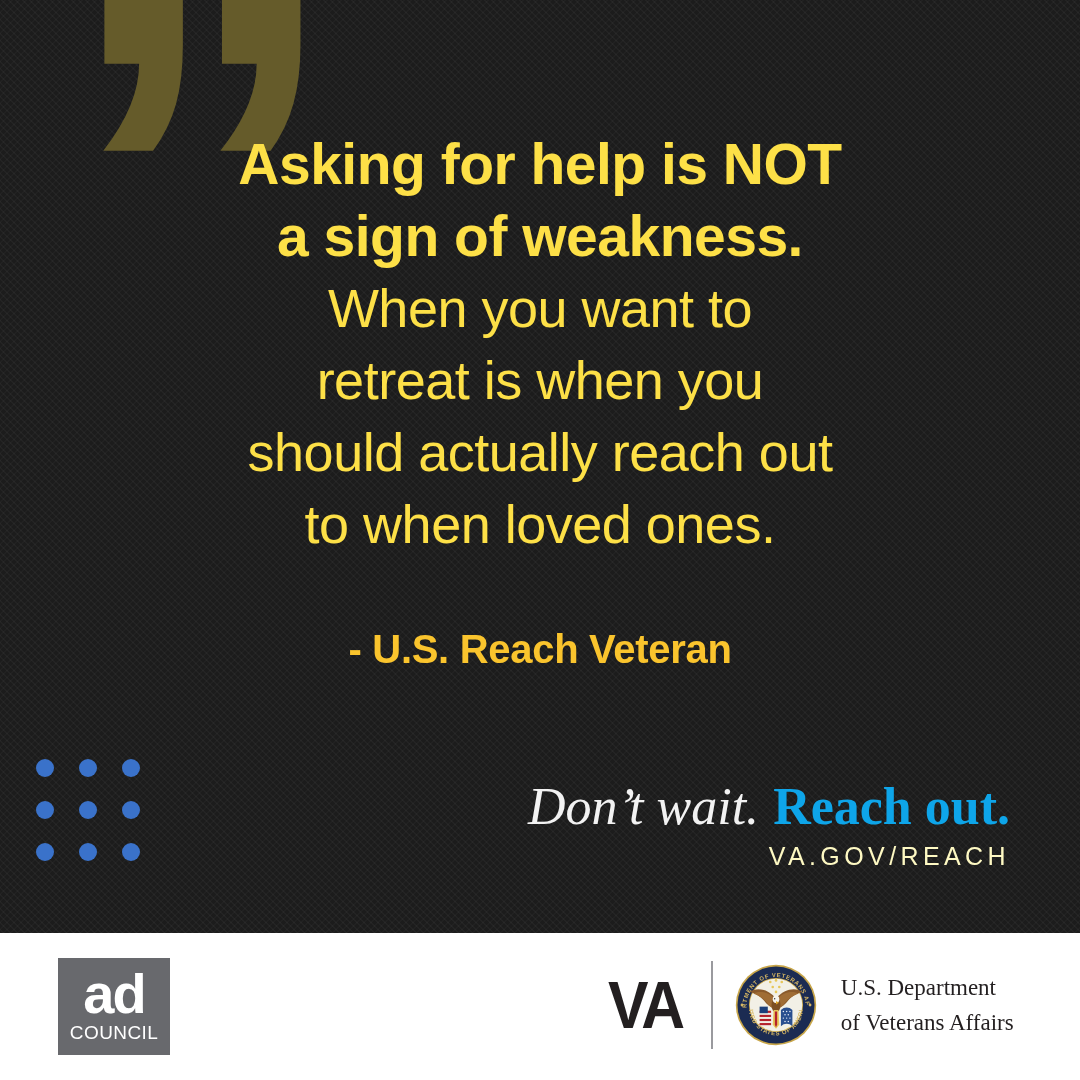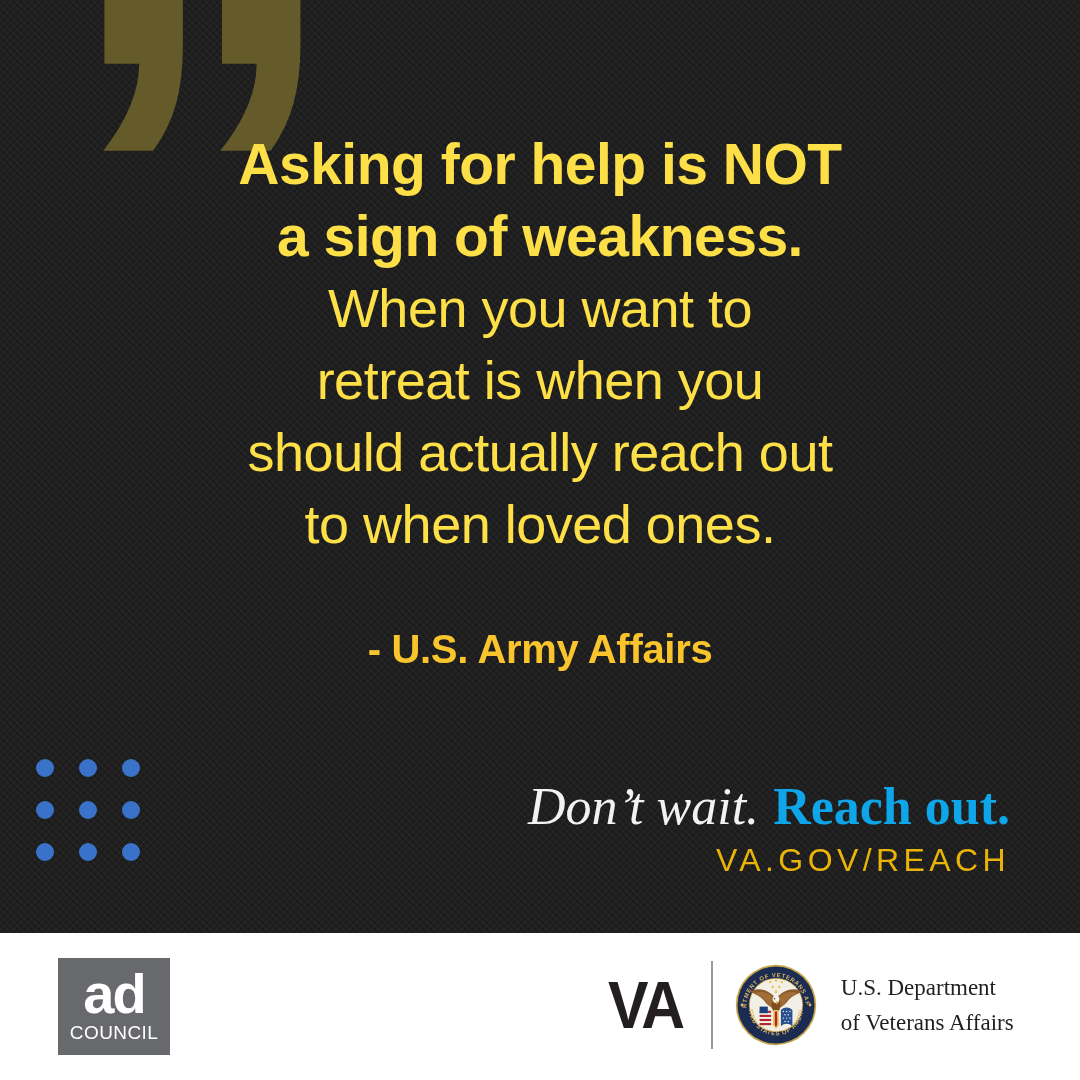--- a/index.html
+++ b/index.html
@@ -131,23 +131,23 @@
     font-weight: 400;
   }
   .tg-bold {
     font-weight: 700;
     color: #0ea5e9;
   }
   .url {
     margin-top: 6px;
     font-family: "Liberation Sans", sans-serif;
     font-weight: 400;
-    font-size: 32px;
+    font-size: 25px;
     letter-spacing: 4.4px;
-    color: #eab308;
+    color: #fef9c3;
     white-space: nowrap;
   }
 
   
   .footer {
     position: absolute;
     left: 0;
     top: 933px;
     width: 1080px;
     height: 147px;
@@ -238,21 +238,21 @@
 
   <div class="quote-block">
     <span class="q-line q-bold">Asking for help is NOT</span>
     <span class="q-line q-bold">a sign of weakness.</span>
     <span class="q-line q-light">When you want to</span>
     <span class="q-line q-light">retreat is when you</span>
     <span class="q-line q-light">should actually reach out</span>
     <span class="q-line q-light">to when loved ones.</span>
   </div>
 
-  <div class="attribution">- U.S. Army Affairs</div>
+  <div class="attribution">- U.S. Reach Veteran</div>
 
   <div class="dot-grid">
     <span class="dot"></span>
     <span class="dot"></span>
     <span class="dot"></span>
     <span class="dot"></span>
     <span class="dot"></span>
     <span class="dot"></span>
     <span class="dot"></span>
     <span class="dot"></span>

